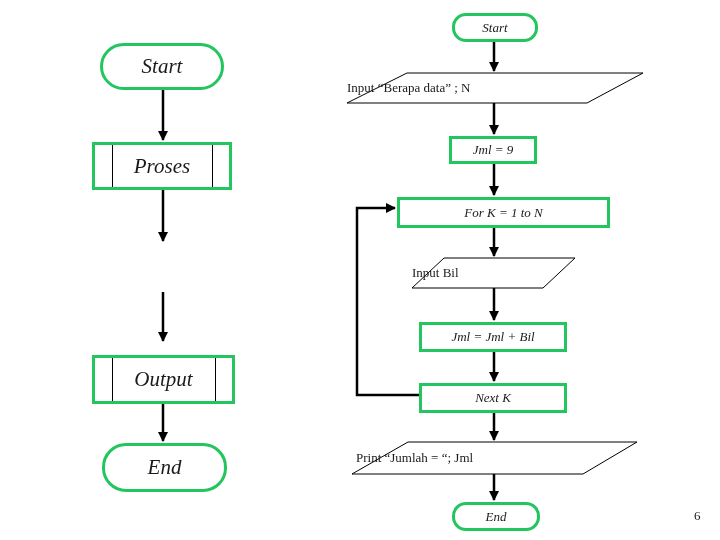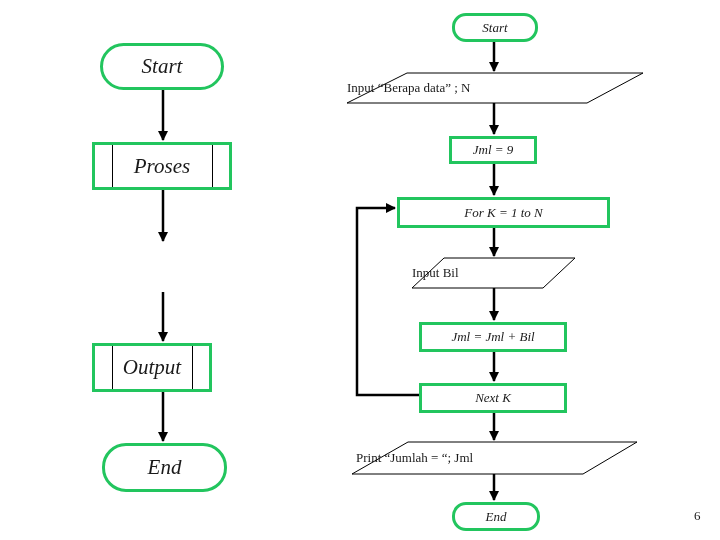--- a/index.html
+++ b/index.html
@@ -93,21 +93,21 @@
     <span>Start</span>
   </div>
 
   <div class="node outlined big" style="left:92px; top:142px; width:140px; height:48px;">
     <span class="prebar left"></span>
     <span class="prebar right"></span>
     <span>Proses</span>
   </div>
 
 
-  <div class="node outlined big" style="left:92px; top:343px; width:120px; height:49px;">
+  <div class="node outlined big" style="left:92px; top:355px; width:143px; height:49px;">
     <span class="prebar left"></span>
     <span class="prebar right"></span>
     <span>Output</span>
   </div>
 
   <div class="node outlined term-big big" style="left:102px; top:443px; width:125px; height:49px;">
     <span>End</span>
   </div>
 
   <div class="node outlined term-small small" style="left:452px; top:13px; width:86px; height:29px;">

